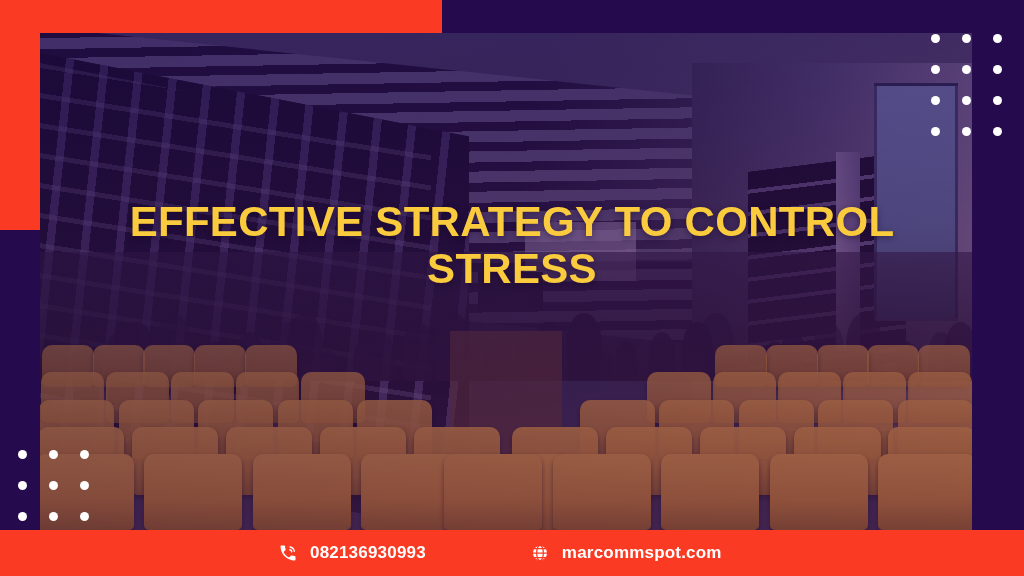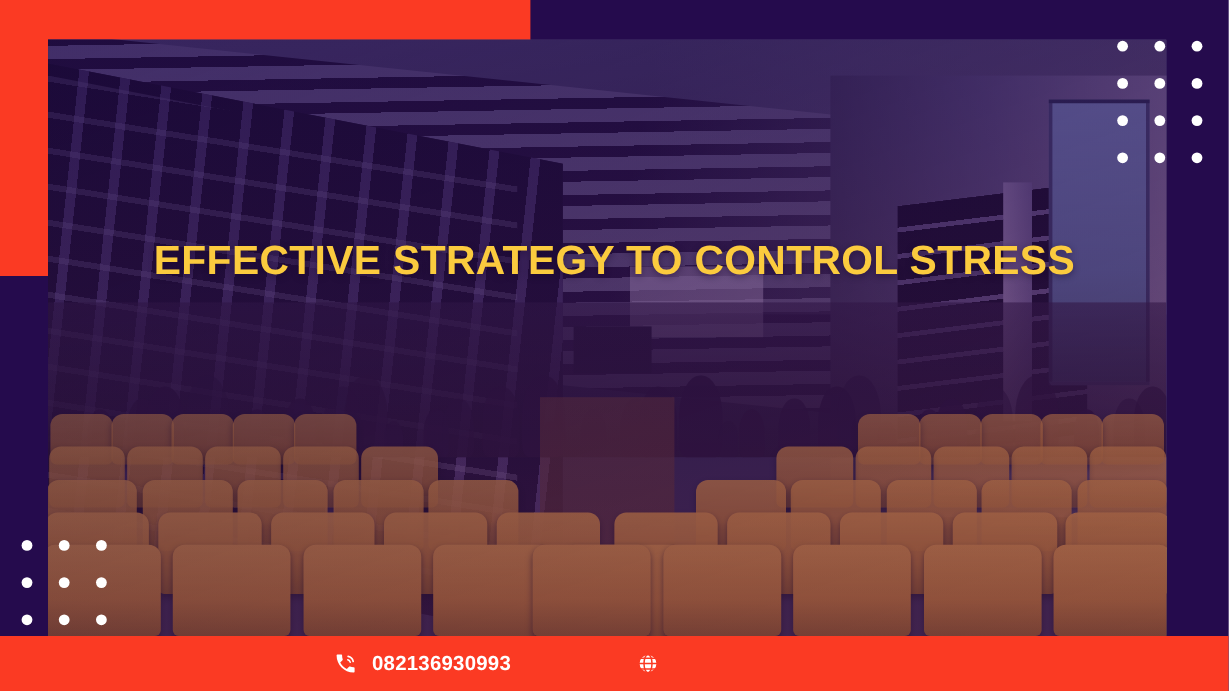--- a/index.html
+++ b/index.html
@@ -165,21 +165,21 @@
     grid-template-rows:repeat(4, 9px);
   }
 
   
   .headline {
     position:absolute;
     left:50%; transform:translateX(-50%);
     top:198px;
     width:780px;
     text-align:center;
-    font-size:34px;
+    font-size:42px;
     line-height:1.12;
     font-weight:bold;
     letter-spacing:.3px;
     color:#fbcb3e;
     text-shadow:0 2px 6px rgba(20,5,40,.45);
   }
   .subtitle {
     position:absolute;
     left:50%; transform:translateX(-50%);
     top:434px;
@@ -369,16 +369,17 @@
 
     <div class="contact" id="contact-web">
       <svg class="ico" viewBox="0 0 24 24">
         <circle cx="12" cy="12" r="9.2" fill="#ffffff"></circle>
         <g fill="none" stroke="#fb3a23" stroke-width="1.5">
           <circle cx="12" cy="12" r="9.2"></circle>
           <ellipse cx="12" cy="12" rx="4" ry="9.2"></ellipse>
           <path d="M2.8 12h18.4M4.6 6.6h14.8M4.6 17.4h14.8"></path>
         </g>
       </svg>
+      <span>marcommspot.com</span>
     </div>
   </div>
 
 </div>
 
 </body></html>

